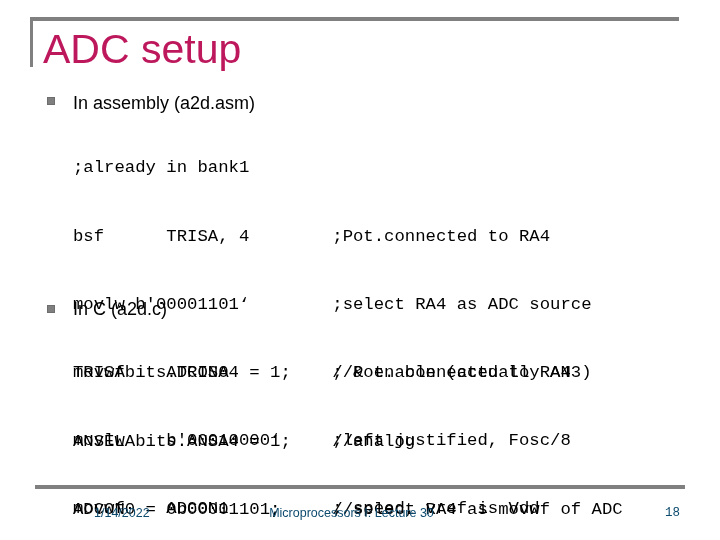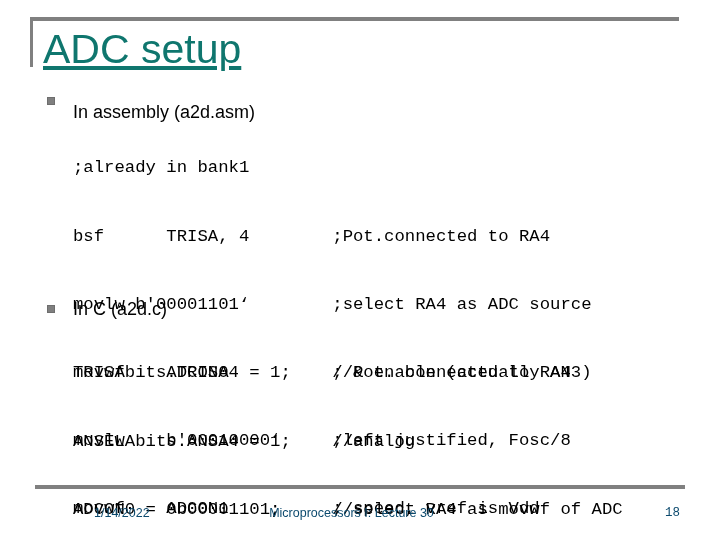--- a/index.html
+++ b/index.html
@@ -7,35 +7,35 @@
     width:720px;height:540px;background:#ffffff;position:relative;overflow:hidden;
     font-family:"Liberation Sans",sans-serif;color:#000;
   }
   .rule{position:absolute;background:#808080;}
   .rule-top{left:30px;top:17px;width:649px;height:4px;}
   .rule-left{left:30px;top:17px;width:3px;height:50px;}
   .rule-bottom{left:35px;top:485px;width:650px;height:4px;}
 
   .slide-title{
     position:absolute;left:43px;top:27px;
-    font-size:41px;line-height:1.1;color:#0f766e;font-weight:400;
-    letter-spacing:0px;white-space:nowrap;text-decoration:underline;
+    font-size:41px;line-height:1.1;color:#be185d;font-weight:400;
+    letter-spacing:0px;white-space:nowrap;
   }
 
   .bullet-sq{
     position:absolute;width:8px;height:8px;background:#7f7f7f;
     box-shadow:inset 0 0 0 1px #6e6e6e;
   }
   .bullet-sq.s1{left:47px;top:97px;}
   .bullet-sq.s2{left:47px;top:305px;}
 
   .bullet-label{
     position:absolute;left:73px;font-size:18px;color:#000;white-space:nowrap;
   }
-  .bullet-label.s1{top:93px;margin-top:9px;}
+  .bullet-label.s1{top:93px;}
   .bullet-label.s2{top:299px;}
 
   .code{
     position:absolute;left:73px;
     font-family:"Liberation Mono","DejaVu Sans Mono",monospace;
     font-size:17.3px;line-height:22.7px;white-space:pre;color:#000;
   }
   .code.asm{top:112px;}
   .code.cc{top:317px;}
 

